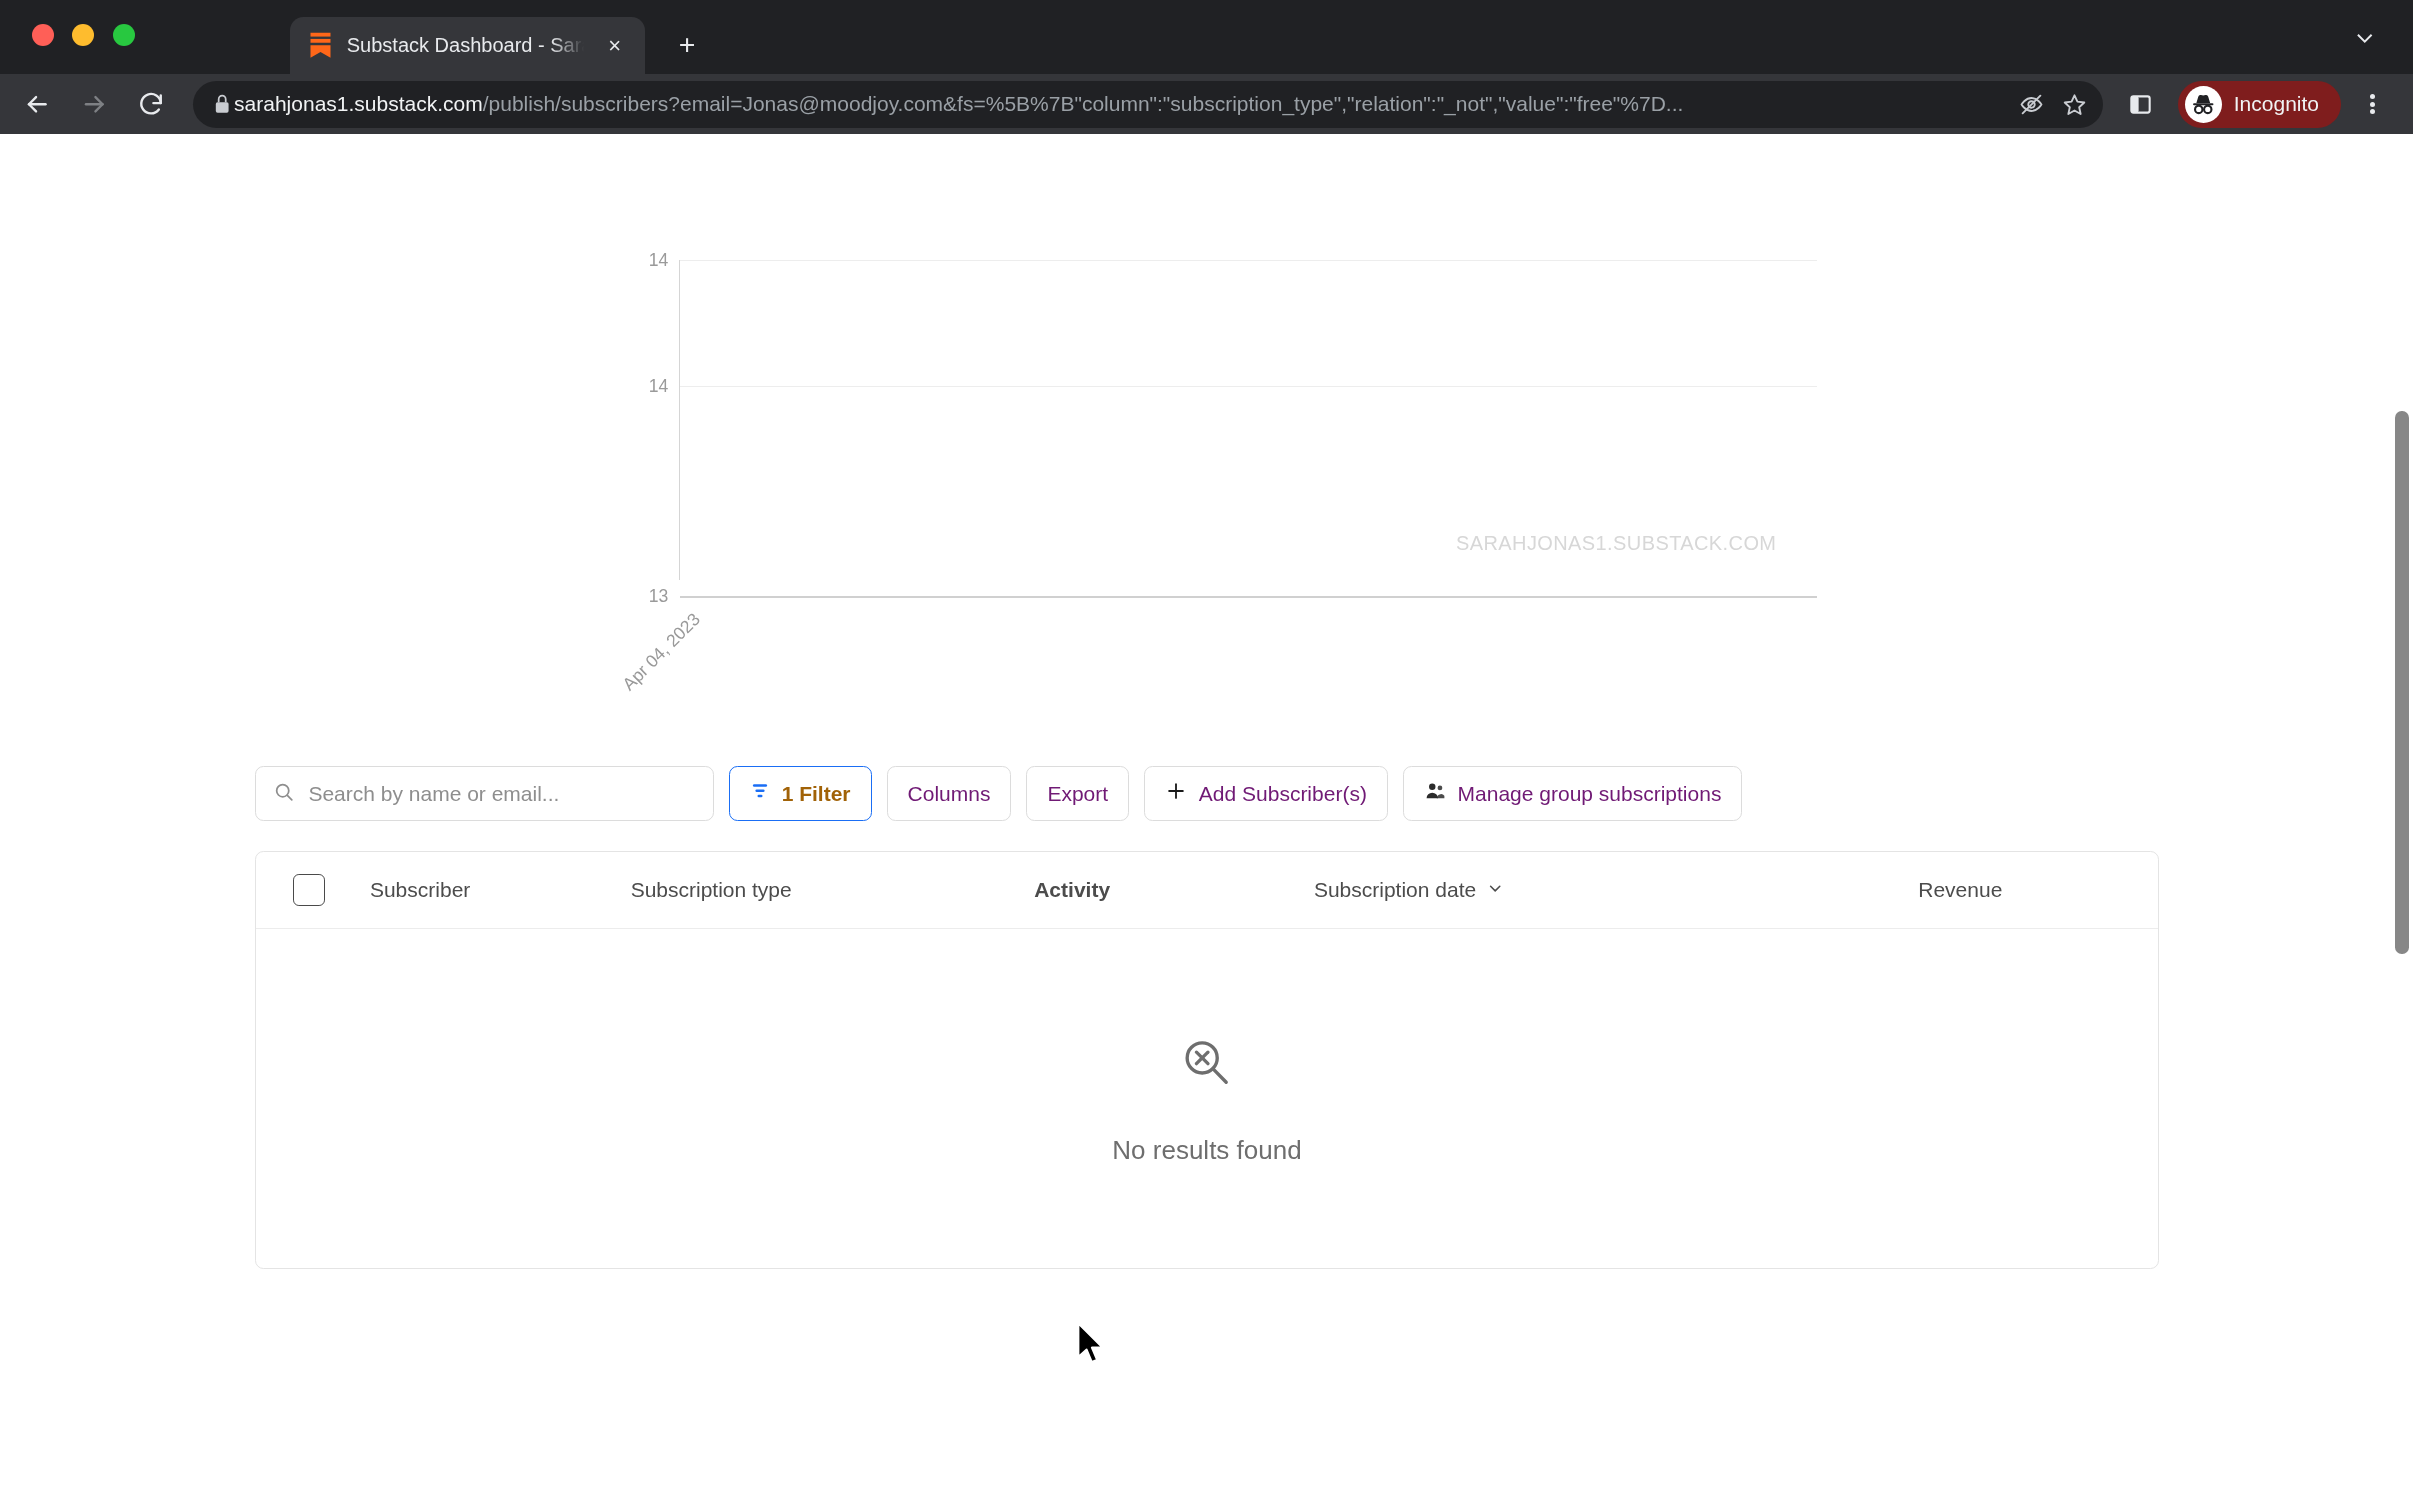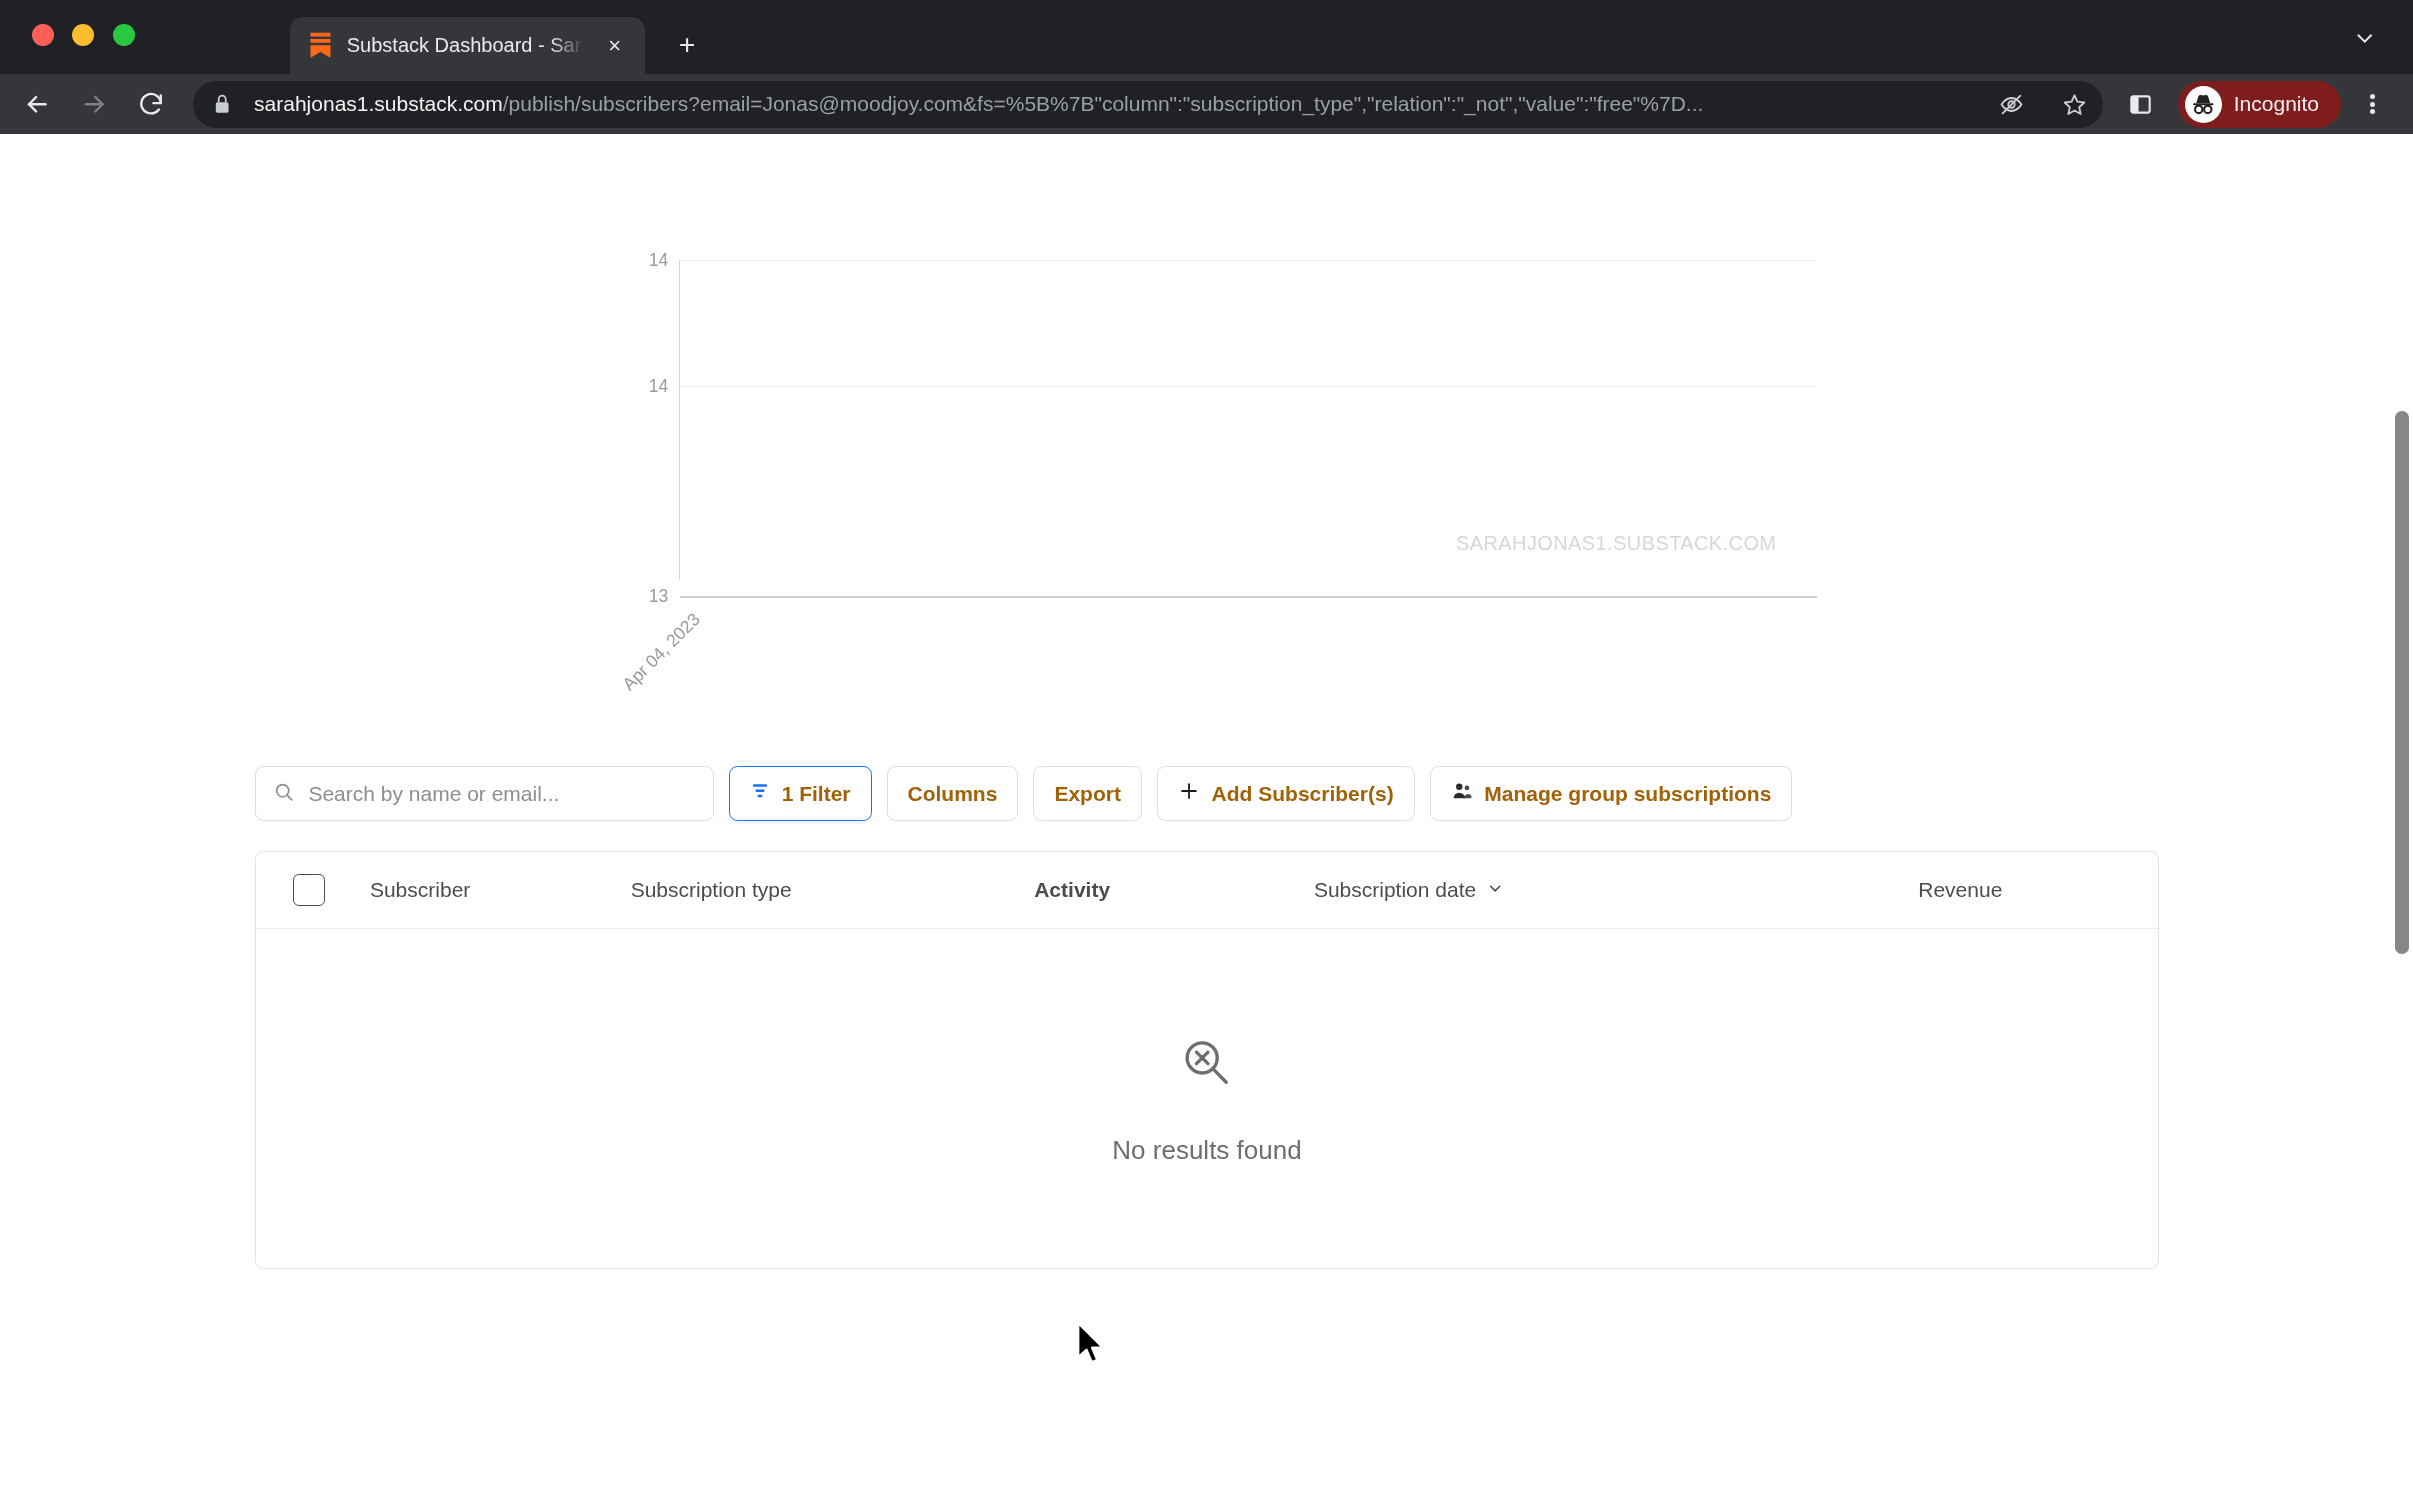--- a/index.html
+++ b/index.html
@@ -66,21 +66,21 @@
     width: 52px; height: 52px; border-radius: 50%;
     display:flex; align-items:center; justify-content:center;
     color: #e8eaed; flex: 0 0 auto;
   }
   .navbtn.disabled { color: #7e8084; }
 
   .omnibox {
     flex: 1 1 auto; height: 47px; margin-left: 10px;
     background: #202124; border-radius: 23.5px;
     display: flex; align-items: center;
-    padding: 0 8.4px 0 20px; gap: 23px; min-width: 0;
+    padding: 0 8.4px 0 20px; gap: 3px; min-width: 0;
   }
   .lock { width: 18.4px; height: 22px; flex:0 0 auto; position:relative; }
   .url {
     flex: 1 1 auto; min-width: 0; font-size: 21px; white-space: nowrap;
     overflow: hidden; text-overflow: clip; color: #9aa0a6;
   }
   .url .host { color: #f1f3f4; font-weight: 500; }
   .omni-icon {
     width: 40px; height: 40px; flex: 0 0 auto; color: #c9ccd1;
     display:flex;align-items:center;justify-content:center;
@@ -141,21 +141,21 @@
 
   .toolbar-row { display: flex; align-items: center; gap: 15px; margin-top: 35px; }
   .search-box {
     width: 459px; height: 55px; border: 0.8px solid #dcdcdc; border-radius: 8.4px;
     display:flex; align-items:center; gap: 13.4px; padding: 0 17px; background:#fff;
   }
   .search-box .ph { color: #8e8e8e; font-size: 21px; }
   .btn {
     height: 55px; border: 0.8px solid #dcdcdc; border-radius: 8.4px;
     background: #fff; display:flex; align-items:center; gap: 11.7px;
-    padding: 0 20px; font-size: 21px; color: #a16207; white-space:nowrap;font-weight:bold;
+    padding: 0 20px; font-size: 21px; color: #701a75; white-space:nowrap;
   }
   .btn.primary { border: 1.7px solid #1a6ef5; color: #a16207; font-weight: 600; }
 
   
   .table {
     margin-top: 30px; width: 1904px; border: 0.8px solid #e4e4e4;
     border-radius: 8.4px; background:#fff; overflow:hidden;
   }
   .thead { display:flex; align-items:center; height: 77px; border-bottom: 0.8px solid #ececec; }
   .th { font-size: 21px; color: #4c4c4c; font-weight: 400; display:flex; align-items:center; gap: 10px; }

